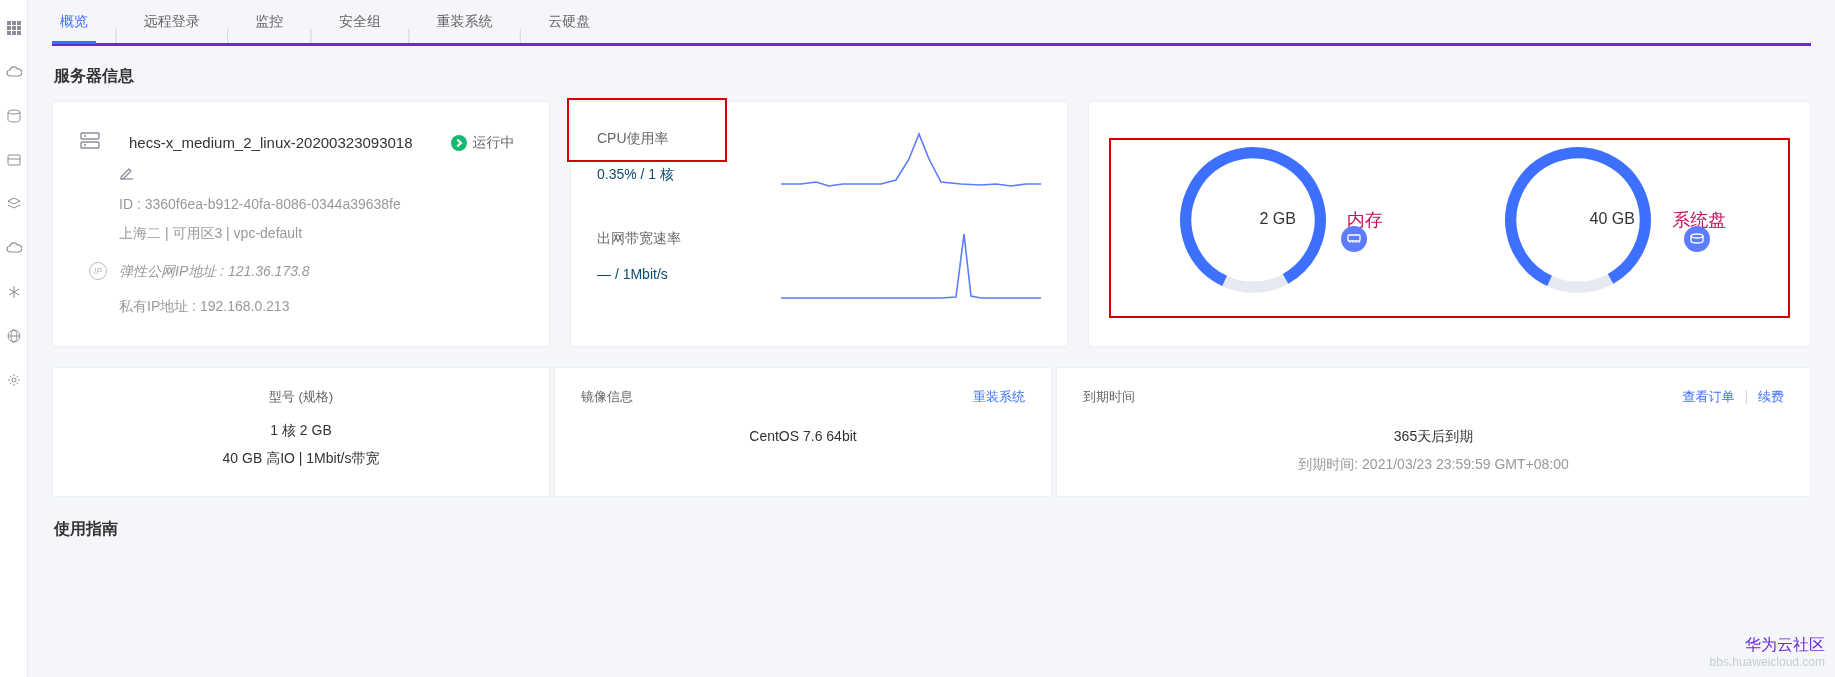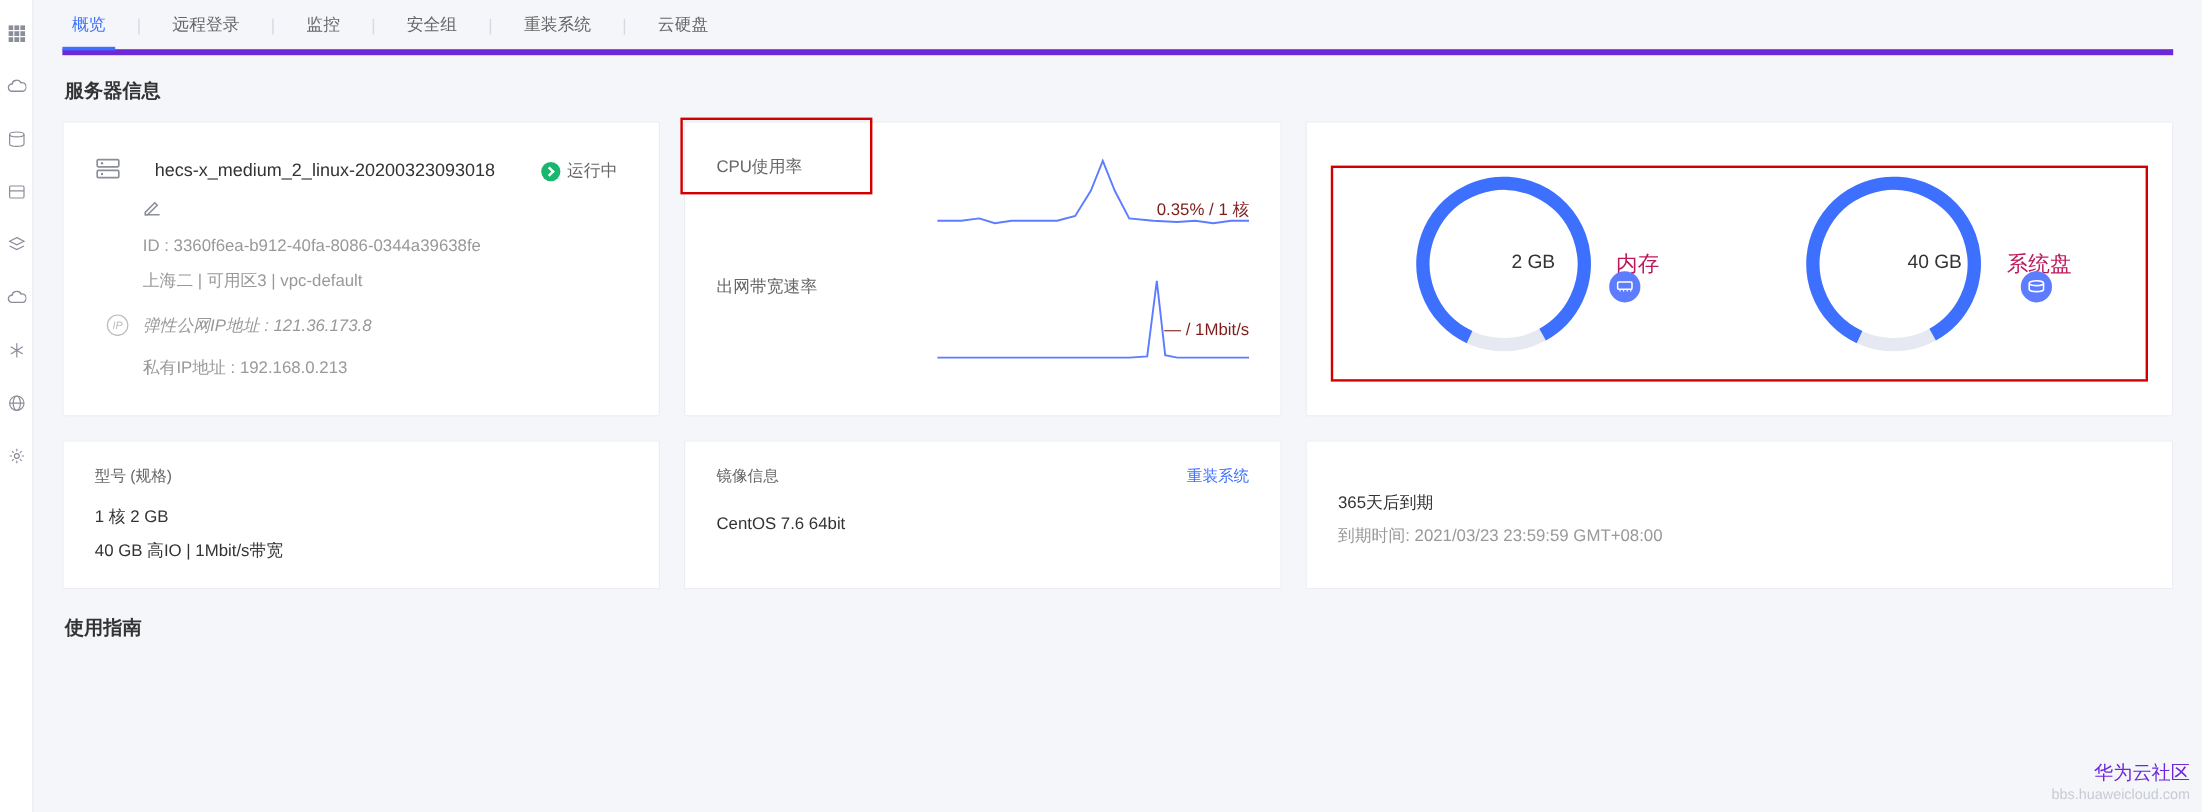--- a/index.html
+++ b/index.html
@@ -1,21 +1,21 @@
 <!DOCTYPE html>
 <html><head>
 <meta charset="utf-8">
 <style>
 * { margin: 0; padding: 0; box-sizing: border-box; }
 body { font-family: "Microsoft YaHei", -apple-system, sans-serif; background: #f5f6fa; color: #333; font-size: 14px; }
 .page { display: flex; width: 1835px; height: 677px; overflow: hidden; }
 .sidebar { width: 28px; background: #fff; border-right: 1px solid #e5e7ef; display: flex; flex-direction: column; align-items: center; padding-top: 20px; gap: 28px; }
 .sidebar-icon { width: 16px; height: 16px; color: #8a8e99; display: flex; align-items: center; justify-content: center; }
 .main { flex: 1; padding: 0 24px 0 24px; overflow: hidden; }
-.tabs { display: flex; align-items: center; height: 46px; border-bottom: 5px solid #6d28d9; font-size: 14px; }
+.tabs { display: flex; align-items: flex-end; height: 46px; border-bottom: 3px solid #6d28d9; font-size: 14px; }
 .tab { padding: 0 8px; height: 100%; display: flex; align-items: center; color: #666; cursor: pointer; position: relative; }
 .tab.active { color: #3e70ff; }
 .tab.active::after { content: ""; position: absolute; left: 0; right: 0; bottom: -1px; height: 3px; background: #3e70ff; }
 .tab-sep { color: #d7d9e0; margin: 0 18px; }
 .section-title { font-size: 16px; font-weight: 600; margin: 20px 0 14px 2px; color: #333; }
 .row { display: flex; gap: 20px; }
 .card { background: #fff; border: 1px solid #eceef5; border-radius: 2px; }
 .card-top { flex: 1; padding: 28px 26px 24px 26px; min-width: 0; }
 .card-top.c1 { flex: 0 0 498px; }
 .card-top.c2 { flex: 0 0 498px; position: relative; }
@@ -25,30 +25,30 @@
 .server-name { font-size: 15px; color: #333; font-weight: 500; }
 .status-badge { display: flex; align-items: center; gap: 6px; margin-left: 10px; color: #666; }
 .status-dot { width: 16px; height: 16px; border-radius: 50%; background: #19b66f; display: inline-flex; align-items: center; justify-content: center; }
 .status-dot::after { content: ""; border: solid #fff; border-width: 0 2px 2px 0; display: inline-block; padding: 2px; transform: rotate(-45deg); margin-left: -1px; }
 .edit-icon { color: #8a8e99; margin: 10px 0 6px 40px; cursor: pointer; }
 .meta { margin-left: 40px; color: #999; line-height: 2.1; font-size: 14px; }
 .ip-row { display: flex; align-items: center; gap: 12px; margin-top: 8px; font-style: italic; }
 .ip-badge { width: 18px; height: 18px; border: 1px solid #bbb; border-radius: 50%; color: #bbb; font-size: 9px; display: flex; align-items: center; justify-content: center; margin-left: 10px; }
 .highlight-box1 { position: absolute; border: 2px solid #d40000; pointer-events: none; }
 .metric-label { color: #666; font-size: 14px; margin-bottom: 18px; }
-.metric-value { color: #7f1d1d; font-size: 14px; margin-bottom: 10px; text-align: right; }
+.metric-value { color: #0c4a6e; font-size: 14px; margin-bottom: 10px; }
 .metric-block { position: relative; }
 .spark { width: 260px; height: 80px; position: absolute; right: 0; top: -6px; }
 .gauges { display: flex; justify-content: space-around; align-items: center; padding-top: 10px; position: relative; }
 .gauge { display: flex; flex-direction: row; align-items: center; gap: 14px; position: relative; }
 .gauge-svg { width: 160px; height: 160px; }
 .gauge-center { position: absolute; top: 70px; width: 100%; text-align: center; font-size: 16px; color: #333; }
 .gauge-label { color: #be185d; font-size: 18px; font-family: Liberation Mono, monospace; }
 .gauge-badge { position: absolute; right: 16px; bottom: 48px; width: 26px; height: 26px; border-radius: 50%; background: #5d7cff; display: flex; align-items: center; justify-content: center; color: #fff; }
-.row2 { margin-top: 20px; display: flex; gap: 20px; }
+.row2 { margin-top: 20px; display: flex; gap: 4px; text-align: center; }
 .card-bottom { background: #fff; border: 1px solid #eceef5; padding: 20px 26px 22px 26px; }
 .cb1 { flex: 0 0 498px; }
 .cb2 { flex: 0 0 498px; display: flex; flex-direction: column; }
 .cb3 { flex: 1; }
 .cb-title { color: #666; font-size: 13px; margin-bottom: 16px; }
 .cb-line { color: #333; font-size: 14px; margin-bottom: 10px; }
 .cb-muted { color: #999; font-size: 14px; }
 .cb-head { display: flex; justify-content: space-between; align-items: center; }
 .link { color: #3e70ff; font-size: 13px; cursor: pointer; }
 .link-sep { color: #d7d9e0; margin: 0 6px; }
@@ -235,20 +235,28 @@
         <div class="cb-line" style="margin-bottom:0">40 GB 高IO | 1Mbit/s带宽</div>
       </div>
       <div class="card-bottom cb2">
         <div class="cb-head">
           <div class="cb-title" style="margin-bottom:0">镜像信息</div>
           <span class="link">重装系统</span>
         </div>
         <div class="cb-line" style="margin-top:22px; margin-bottom:0">CentOS 7.6 64bit</div>
       </div>
       <div class="card-bottom cb3">
+        <div class="cb-head">
+          <div class="cb-title" style="margin-bottom:0">到期时间</div>
+          <span>
+            <span class="link">查看订单</span>
+            <span class="link-sep">|</span>
+            <span class="link">续费</span>
+          </span>
+        </div>
         <div class="cb-line" style="margin-top:22px">365天后到期</div>
         <div class="cb-muted">到期时间: 2021/03/23 23:59:59 GMT+08:00</div>
       </div>
     </div>
 
     <div class="section-title2">使用指南</div>
   </div>
 </div>
 
 <div class="watermark">

